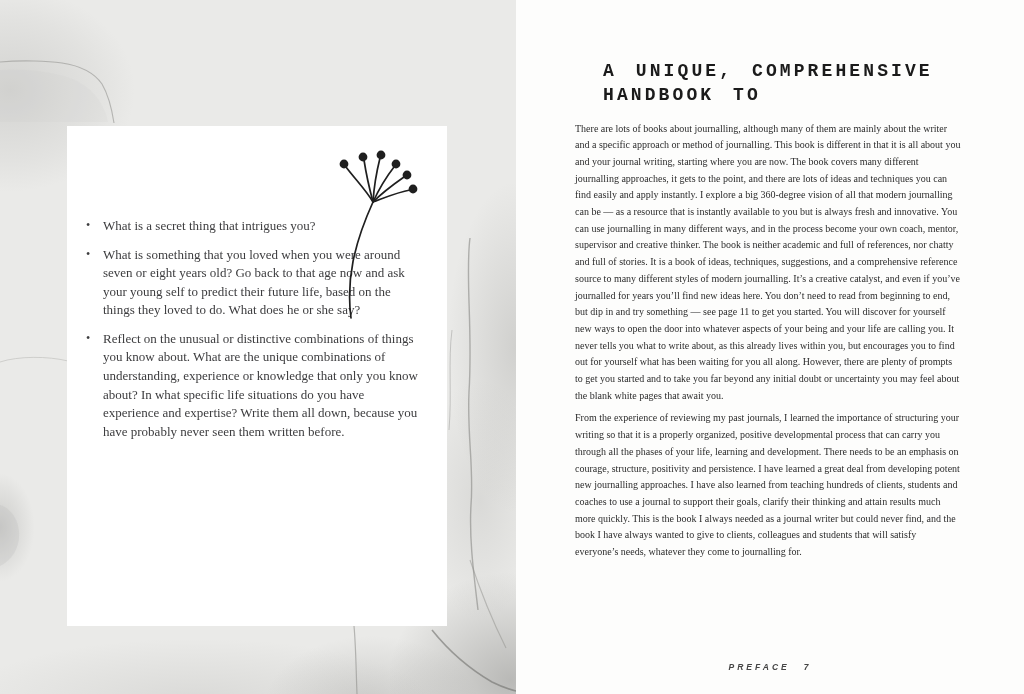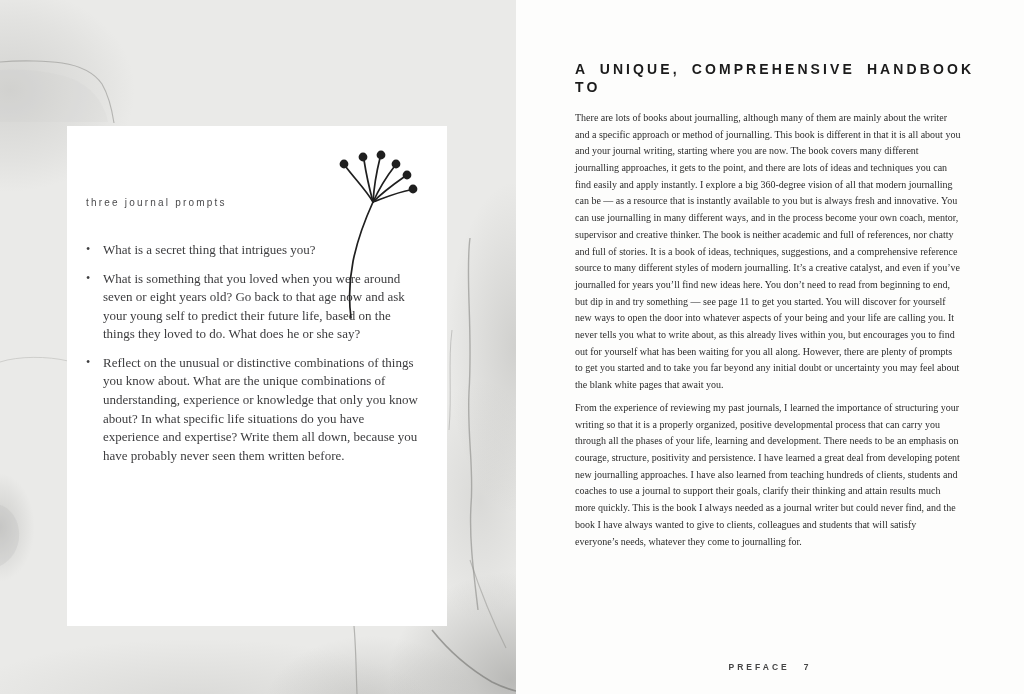--- a/index.html
+++ b/index.html
@@ -81,47 +81,49 @@
   }
 
   
   .page-right {
     position: relative;
     width: 508px; height: 694px;
     background: #fdfdfc;
     padding: 60px 0 0 59px;
   }
   .heading {
-    font-family: Liberation Sans, sans-serif;
-    font-size: 14px;
+    font-family: Liberation Mono, monospace;
+    font-size: 18px;
     font-weight: 700;
     letter-spacing: 3.1px;
     word-spacing: 5px;
     line-height: 1.32;
     color: #1b1b1b;
     width: 400px;
+    margin-left: 28px;
   }
   .heading span { display: block; }
   .body-copy { margin-top: 13px; width: 387px; }
   .body-copy p {
     font-size: 10px;
     line-height: 16.7px;
     color: #2c2c2c;
     margin-bottom: 6px;
   }
   .page-footer {
     position: absolute;
     bottom: 22px; left: 0;
     width: 100%;
     text-align: center;
     font-family: "Liberation Sans", sans-serif;
     font-size: 8.5px;
     font-weight: 700;
     letter-spacing: 3px;
     color: #454545;
+    font-style: italic;
   }
   .page-footer .page-num { margin-left: 14px; }
 </style>
 </head>
 <body>
 
 <div class="spread">
 
   <div class="page-left">
 
@@ -136,21 +138,20 @@
 
       <path d="M470,238 C465,275 473,330 469,392 C467,435 474,468 471,505 C469,540 474,575 478,610" fill="none" stroke="#8f8f8c" stroke-width="1.4" opacity="0.65"></path>
       <path d="M452,330 C448,360 452,395 449,430" fill="none" stroke="#a3a3a0" stroke-width="1" opacity="0.55"></path>
 
       <path d="M354,626 C356,648 356,670 357,694" fill="none" stroke="#8f8f8c" stroke-width="1.2" opacity="0.6"></path>
       <path d="M432,630 C448,650 468,668 492,682 C500,686 508,689 516,691" fill="none" stroke="#6f6f6c" stroke-width="1.6" opacity="0.6"></path>
       <path d="M470,560 C480,590 492,620 506,648" fill="none" stroke="#8f8f8c" stroke-width="1.1" opacity="0.5"></path>
     </svg>
 
     <div class="card">
-      <div class="card-subtitle">three journal prompts</div>
 
 
       <ul class="prompt-list">
         <li class="prompt-item">
           <span class="prompt-marker">•</span>
           <span>What is a secret thing that intrigues you?</span>
         </li>
         <li class="prompt-item">
           <span class="prompt-marker">•</span>
           <span>What is something that you loved when you were around seven or eight years old? Go back to that age now and ask your young self to predict their future life, based on the things they loved to do. What does he or she say?</span>

